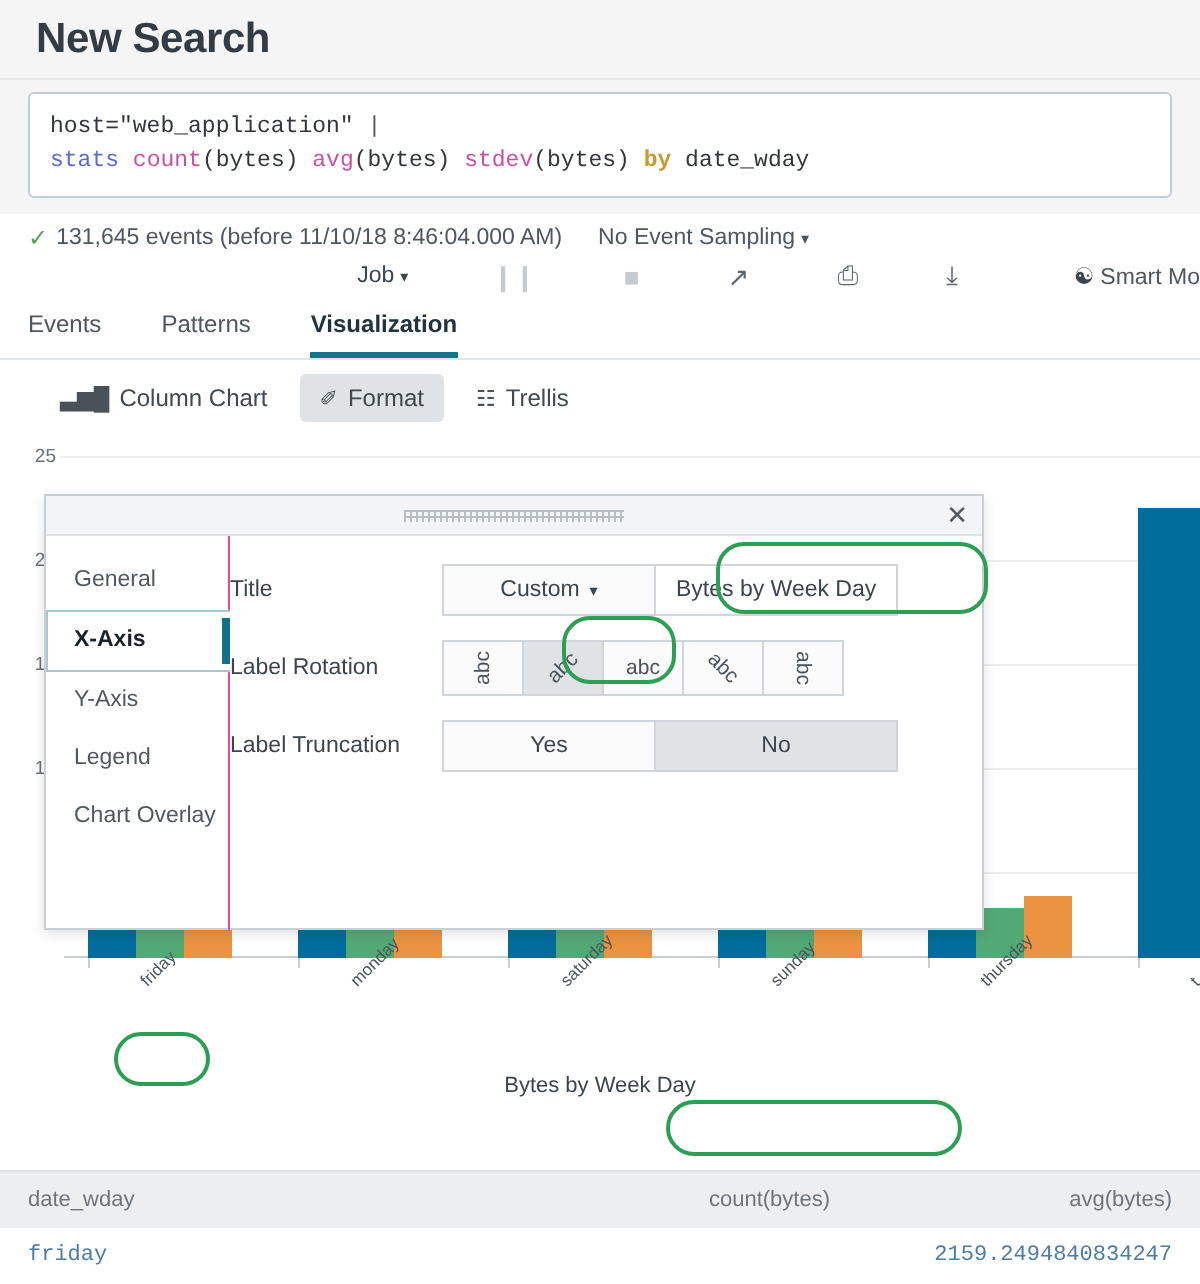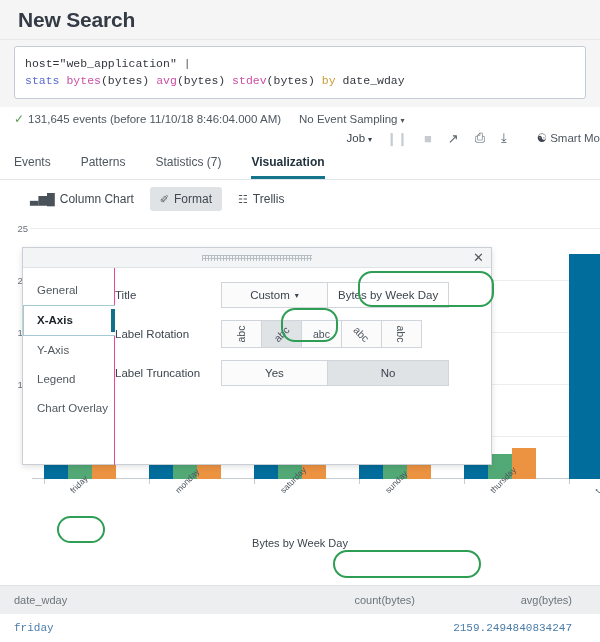--- a/index.html
+++ b/index.html
@@ -34,41 +34,42 @@
     border: 1px solid #c3cbd4;
     border-radius: 3px;
     padding: 8px 10px 9px 10px;
     font-family: "Liberation Mono", monospace;
     font-size: 11.5px;
     line-height: 17px;
     color: #33373d;
   }
   .kw-stats { color: #5a6bd4; }
   .kw-fn    { color: #cb4fa5; }
-  .kw-by    { color: #c89a33; }
+  .kw-by    { color: #c89a33; font-weight: bold; }
   .cursor { color: #555; }
 
   
   .event-row {
     display: flex; align-items: center;
     padding: 5px 14px 2px 14px;
     font-size: 11.5px; color: #4e565f;
     background: #ffffff;
   }
   .check { color: #5a9e5a; margin-right: 4px; font-size: 12px; }
   .event-text { margin-right: 18px; }
   .sampling { color: #4e565f; }
   .caret { font-size: 8px; margin-left: 3px; }
 
   
   .job-row {
     display: flex; align-items: center; justify-content: flex-end;
     padding: 2px 0 4px 0;
     font-size: 11.5px; color: #4e565f;
     background: #ffffff;
+    gap: 28px;
   }
   .job-btn { margin-right: 14px; color: #3c444d; }
   .tool-ico {
     margin-right: 16px;
     color: #5b646d;
     font-size: 13px;
     display: inline-block;
   }
   .tool-ico.disabled { color: #c5cbd1; }
   .smart-mode {
@@ -262,39 +263,39 @@
     position: absolute; bottom: 0; left: 0; right: 0;
     border-top: 1px solid #dfe3e6;
     background: #ffffff;
     z-index: 20;
   }
   .t-row { display: flex; align-items: center; height: 28px; }
   .t-head { background: #eceef0; color: #6d757c; font-size: 11px; }
   .t-body { color: #4a7ca8; font-size: 11px; font-family: "Liberation Mono", monospace; }
   .c1 { width: 230px; padding-left: 14px; text-align: left; }
   .c2 { width: 185px; text-align: right; }
-  .c3 { flex: 1; text-align: right; padding-right: 28px; }
+  .c3 { flex: 1; text-align: right; padding-right: 14px; }
   .t-head .c1, .t-head .c2, .t-head .c3 { font-family: "Liberation Sans", sans-serif; }
 </style>
 </head>
 <body>
 
 <div class="header">
   <div class="page-title">New Search</div>
 </div>
 
 <div class="search-wrap">
   <div class="search-box">
     <div>
       <span>host="web_application"</span>
       <span class="cursor">|</span>
     </div>
     <div>
       <span class="kw-stats">stats</span>
-      <span class="kw-fn">bytes</span><span>(bytes)</span>
+      <span class="kw-fn">count</span><span>(bytes)</span>
       <span class="kw-fn">avg</span><span>(bytes)</span>
       <span class="kw-fn">stdev</span><span>(bytes)</span>
       <span class="kw-by">by</span>
       <span>date_wday</span>
     </div>
   </div>
 </div>
 
 <div class="event-row">
   <span class="check">✓</span>
@@ -314,21 +315,20 @@
   <span class="tool-ico">⎙</span>
   <span class="tool-ico">⤓</span>
   <span class="smart-mode">
     <span class="bulb">☯</span><span>Smart Mo</span>
   </span>
 </div>
 
 <div class="tabs">
   <div class="tab">Events</div>
   <div class="tab">Patterns</div>
-  <div class="tab">Statistics (7)</div>
   <div class="tab active">Visualization</div>
 </div>
 
 <div class="viz-toolbar">
   <div class="viz-btn">
     <span class="ico-bars">▃▆█</span>
     <span>Column Chart</span>
   </div>
   <div class="viz-btn active">
     <span class="ico-bars">✐</span>

